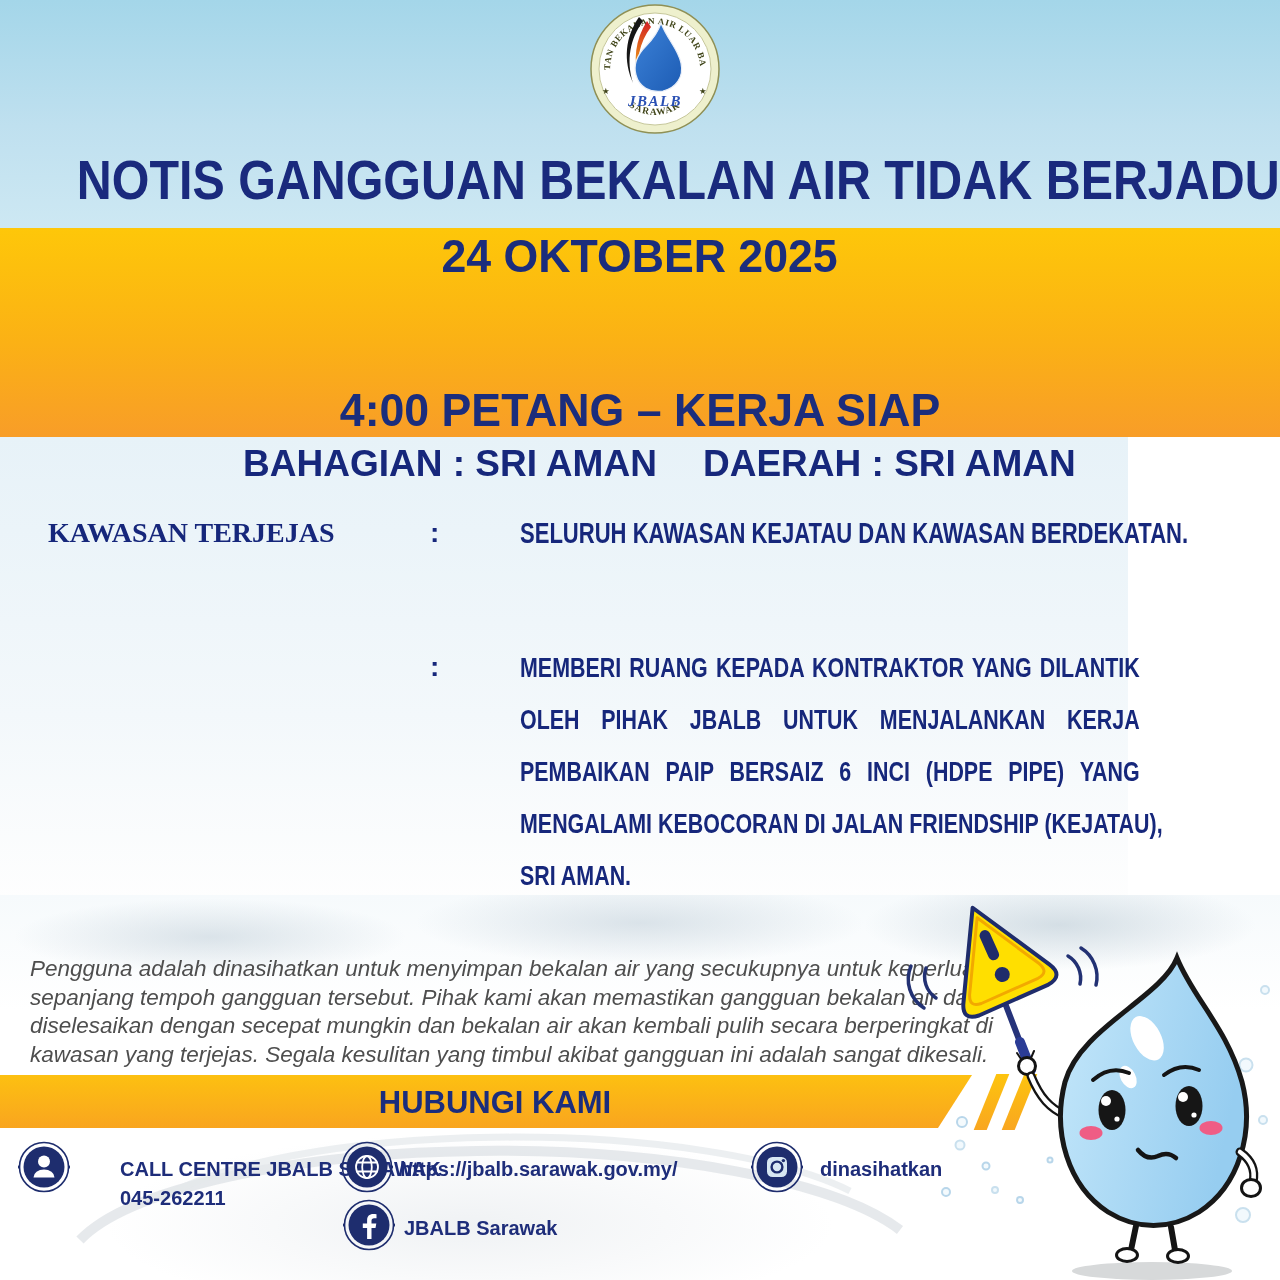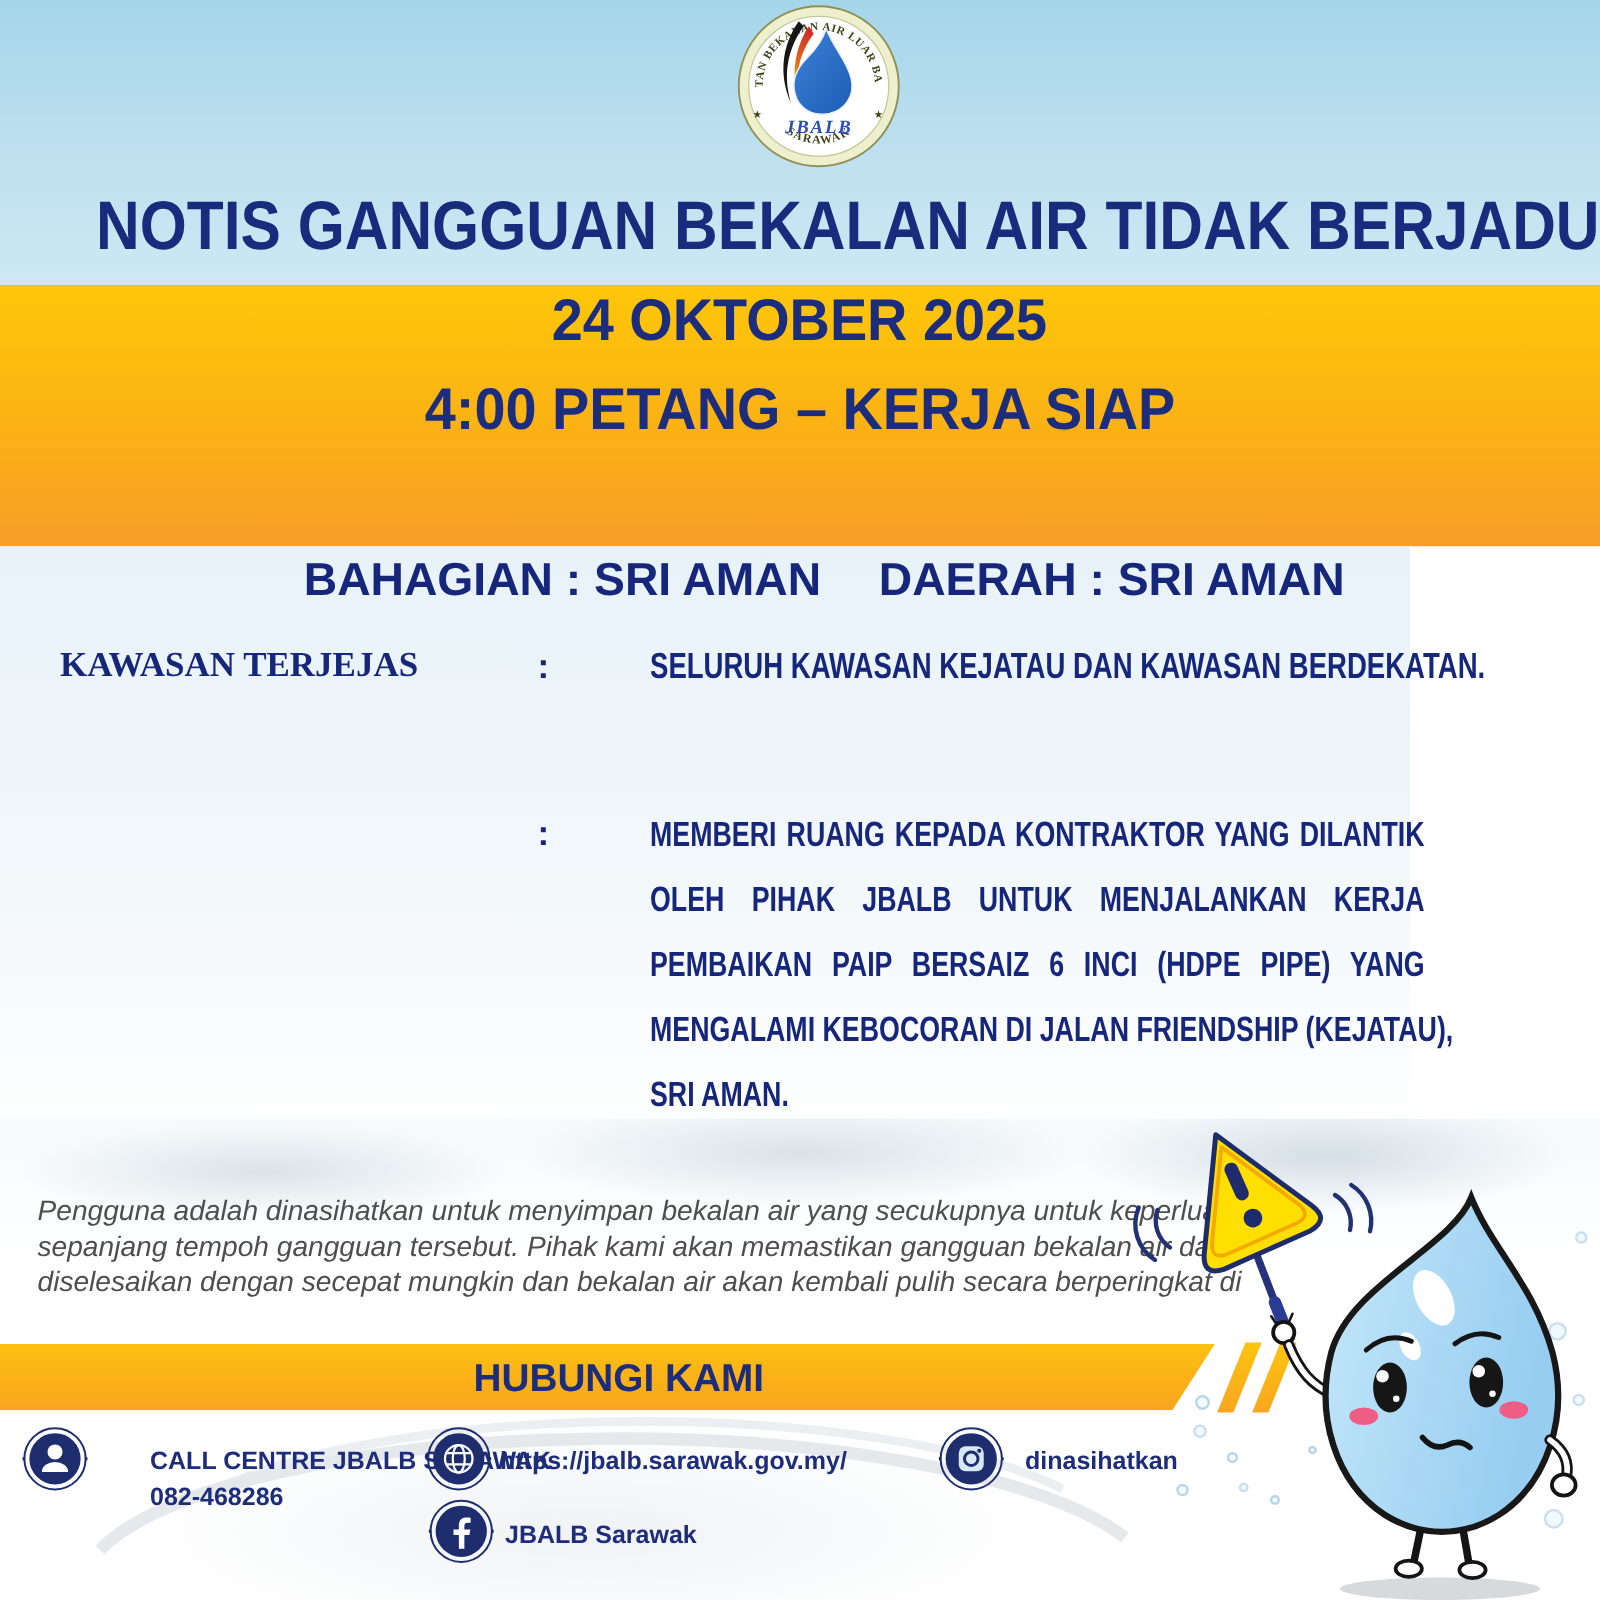--- a/index.html
+++ b/index.html
@@ -10,21 +10,21 @@
   .top-section{position:absolute;left:0;top:0;width:1280px;height:228px;
     background:linear-gradient(180deg,#a4d6e9 0%,#bfe0ef 55%,#cde8f3 100%);}
   .logo-wrap{position:absolute;left:589px;top:3px;width:132px;height:132px;}
   .notice-title{position:absolute;left:0;top:148px;width:1280px;text-align:center;
     font-size:55px;font-weight:bold;color:#1a2a7d;letter-spacing:0px;
     transform:scaleX(.88);transform-origin:center;white-space:nowrap;}
 
   
   .schedule-banner{position:absolute;left:0;top:228px;width:1280px;height:209px;
     background:linear-gradient(180deg,#fec709 0%,#fbb115 55%,#f89d28 100%);
-    display:flex;flex-direction:column;align-items:center;justify-content:flex-start;gap:16px;}
+    display:flex;flex-direction:column;align-items:center;justify-content:space-between;gap:16px;}
   .schedule-line{font-size:47px;font-weight:bold;color:#1b2d7c;white-space:nowrap;
     transform:scaleX(.95);transform-origin:center;}
 
   
   .info-section{position:absolute;left:0;top:437px;width:1128px;height:463px;
     background:linear-gradient(180deg,#e7f2f8 0%,#f3f8fb 60%,#fefefe 100%);}
   .region-field{position:absolute;top:6px;font-size:37px;font-weight:bold;color:#16277b;white-space:nowrap;}
   .region-bahagian{left:243px;} .region-daerah{left:703px;}
   .row-label{position:absolute;left:48px;font-size:28px;font-weight:bold;color:#16277b;white-space:nowrap;font-family:Liberation Serif, serif;}
   .row-colon{position:absolute;left:430px;font-size:28px;font-weight:bold;color:#16277b;}
@@ -142,40 +142,41 @@
         <circle cx="960" cy="250" r="4.5"></circle>
           <circle cx="995" cy="295" r="3"></circle>
       </g>
     </svg>
   </div>
 
   <div class="advisory">
     <div>Pengguna adalah dinasihatkan untuk menyimpan bekalan air yang secukupnya untuk keperluan</div>
     <div>sepanjang tempoh gangguan tersebut. Pihak kami akan memastikan gangguan bekalan air dapat</div>
     <div>diselesaikan dengan secepat mungkin dan bekalan air akan kembali pulih secara berperingkat di</div>
+    <div>kawasan yang terjejas. Segala kesulitan yang timbul akibat gangguan ini adalah sangat dikesali.</div>
   </div>
 
   <div class="contact-banner"></div>
   <div class="contact-heading">HUBUNGI KAMI</div>
   <div class="stripe stripe-1"></div>
   <div class="stripe stripe-2"></div>
 
   <div class="c-icon" style="left:18px;top:1141px;">
     <svg width="52" height="52" viewBox="0 0 52 52">
       <circle cx="26" cy="26" r="24.5" fill="none" stroke="#1e2d6e" stroke-width="1.6"></circle>
       <circle cx="26" cy="26" r="20.5" fill="#1e2d6e"></circle>
       <circle cx="0.8" cy="26" r="1.4" fill="#1e2d6e"></circle>
         <circle cx="51.2" cy="26" r="1.4" fill="#1e2d6e"></circle>
       <circle cx="26" cy="20.5" r="6" fill="#ffffff"></circle>
       <path d="M15.5,36.5 a10.5,8 0 0 1 21,0 z" fill="#ffffff"></path>
     </svg>
   </div>
   <div class="c-text call-lines" style="left:120px;top:1155px;">
     <div>CALL CENTRE JBALB SARAWAK</div>
-    <div>082-468286</div>
+    <div>045-262211</div>
   </div>
 
   <div class="c-icon" style="left:341px;top:1141px;">
     <svg width="52" height="52" viewBox="0 0 52 52">
       <circle cx="26" cy="26" r="24.5" fill="none" stroke="#1e2d6e" stroke-width="1.6"></circle>
       <circle cx="26" cy="26" r="20.5" fill="#1e2d6e"></circle>
       <circle cx="0.8" cy="26" r="1.4" fill="#1e2d6e"></circle>
         <circle cx="51.2" cy="26" r="1.4" fill="#1e2d6e"></circle>
       <g stroke="#ffffff" stroke-width="1.8" fill="none">
         <circle cx="26" cy="26" r="11"></circle>

